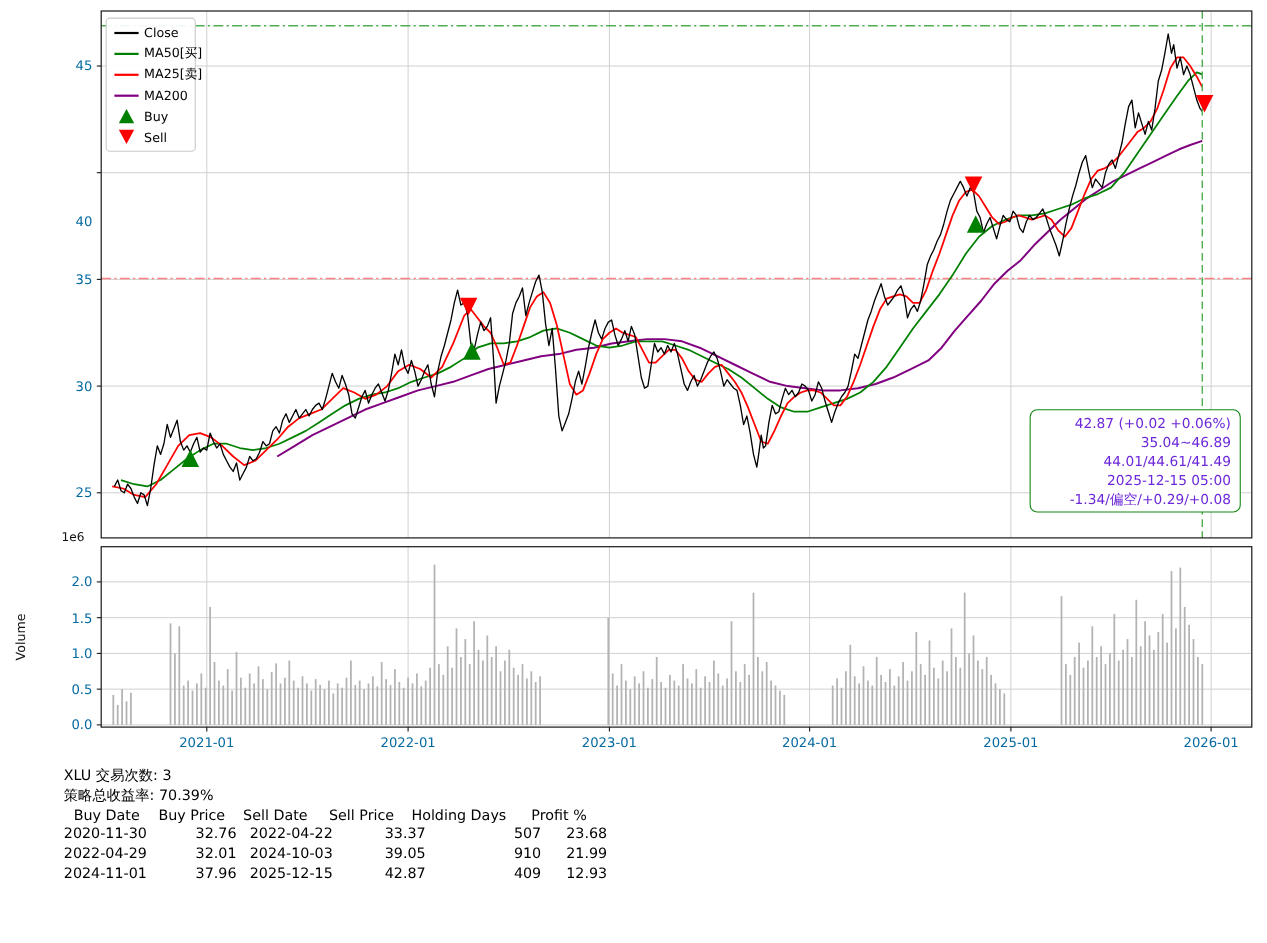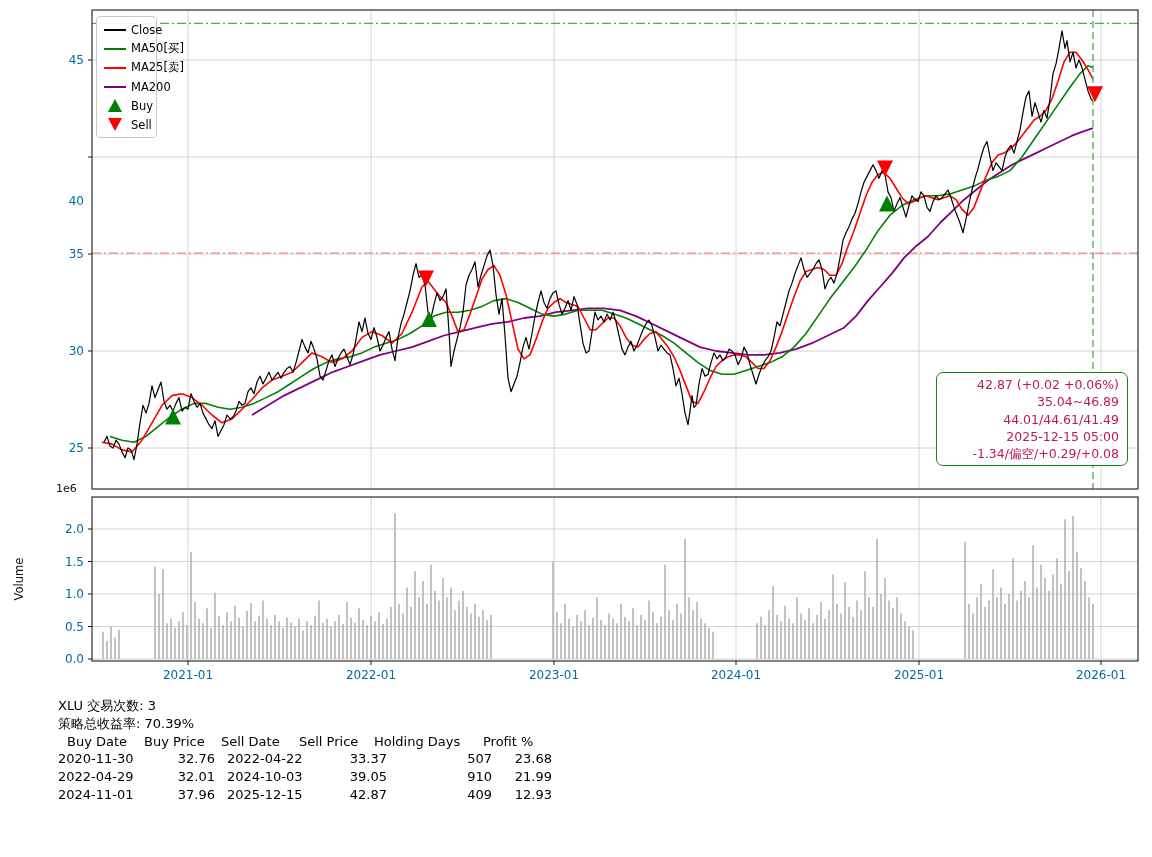--- a/index.html
+++ b/index.html
@@ -5,34 +5,34 @@
   html,body{margin:0;padding:0;background:#ffffff;}
   .fig{position:relative;width:1152px;height:857px;background:#ffffff;overflow:hidden;
        font-family:"DejaVu Sans","Liberation Sans",sans-serif;color:#000;}
   svg{position:absolute;left:0;top:0;}
   .lbl{position:absolute;font-size:12px;color:#0369a1;white-space:nowrap;}
   .ytick{transform:translate(-100%,-50%);}
   .xtick{transform:translate(-50%,0);}
   .offset-label{position:absolute;left:56px;top:482px;font-size:11px;color:#111;}
   .ylabel-volume{position:absolute;left:-36px;top:572px;font-size:11.5px;color:#111;
        transform:rotate(-90deg);transform-origin:center;width:110px;text-align:center;}
-  .legend{position:absolute;left:96px;top:16px;width:61px;height:122px;
+  .legend{position:absolute;left:96px;top:16px;width:82px;height:122px;
        background:rgba(255,255,255,0.92);border:1px solid #c9c9c9;border-radius:4px;
        display:flex;flex-direction:column;justify-content:space-around;
        padding:3px 6px;box-sizing:border-box;z-index:5;}
   .legend-row{display:flex;align-items:center;height:18px;}
   .legend-swatch{width:24px;display:flex;justify-content:center;align-items:center;flex:0 0 24px;}
   .legend-line{width:22px;height:0;border-top-width:2px;border-top-style:solid;}
   .tri-up{width:0;height:0;border-left:7px solid transparent;border-right:7px solid transparent;border-bottom:13px solid #008000;}
   .tri-down{width:0;height:0;border-left:7px solid transparent;border-right:7px solid transparent;border-top:13px solid #ff0000;}
   .legend-label{font-size:11.5px;margin-left:4px;white-space:nowrap;}
   .annotation{position:absolute;left:936px;top:372px;width:192px;box-sizing:border-box;
        background:#ffffff;border:1.4px solid #128712;border-radius:7px;
        padding:3px 8px;text-align:right;z-index:6;}
-  .annotation div{font-size:12.5px;line-height:17.3px;color:#be185d;white-space:nowrap;}
+  .annotation div{font-size:12.5px;line-height:17.3px;color:#6d28d9;white-space:nowrap;}
   .stats{position:absolute;left:58px;top:697px;width:600px;font-size:13px;line-height:17.8px;}
   .stats .info{white-space:pre;}
   .trow{position:relative;height:17.8px;}
   .trow span{position:absolute;top:0;font-size:13px;}
   .num{text-align:right;}
 </style>
 </head>
 <body>
 
 <div class="fig">

